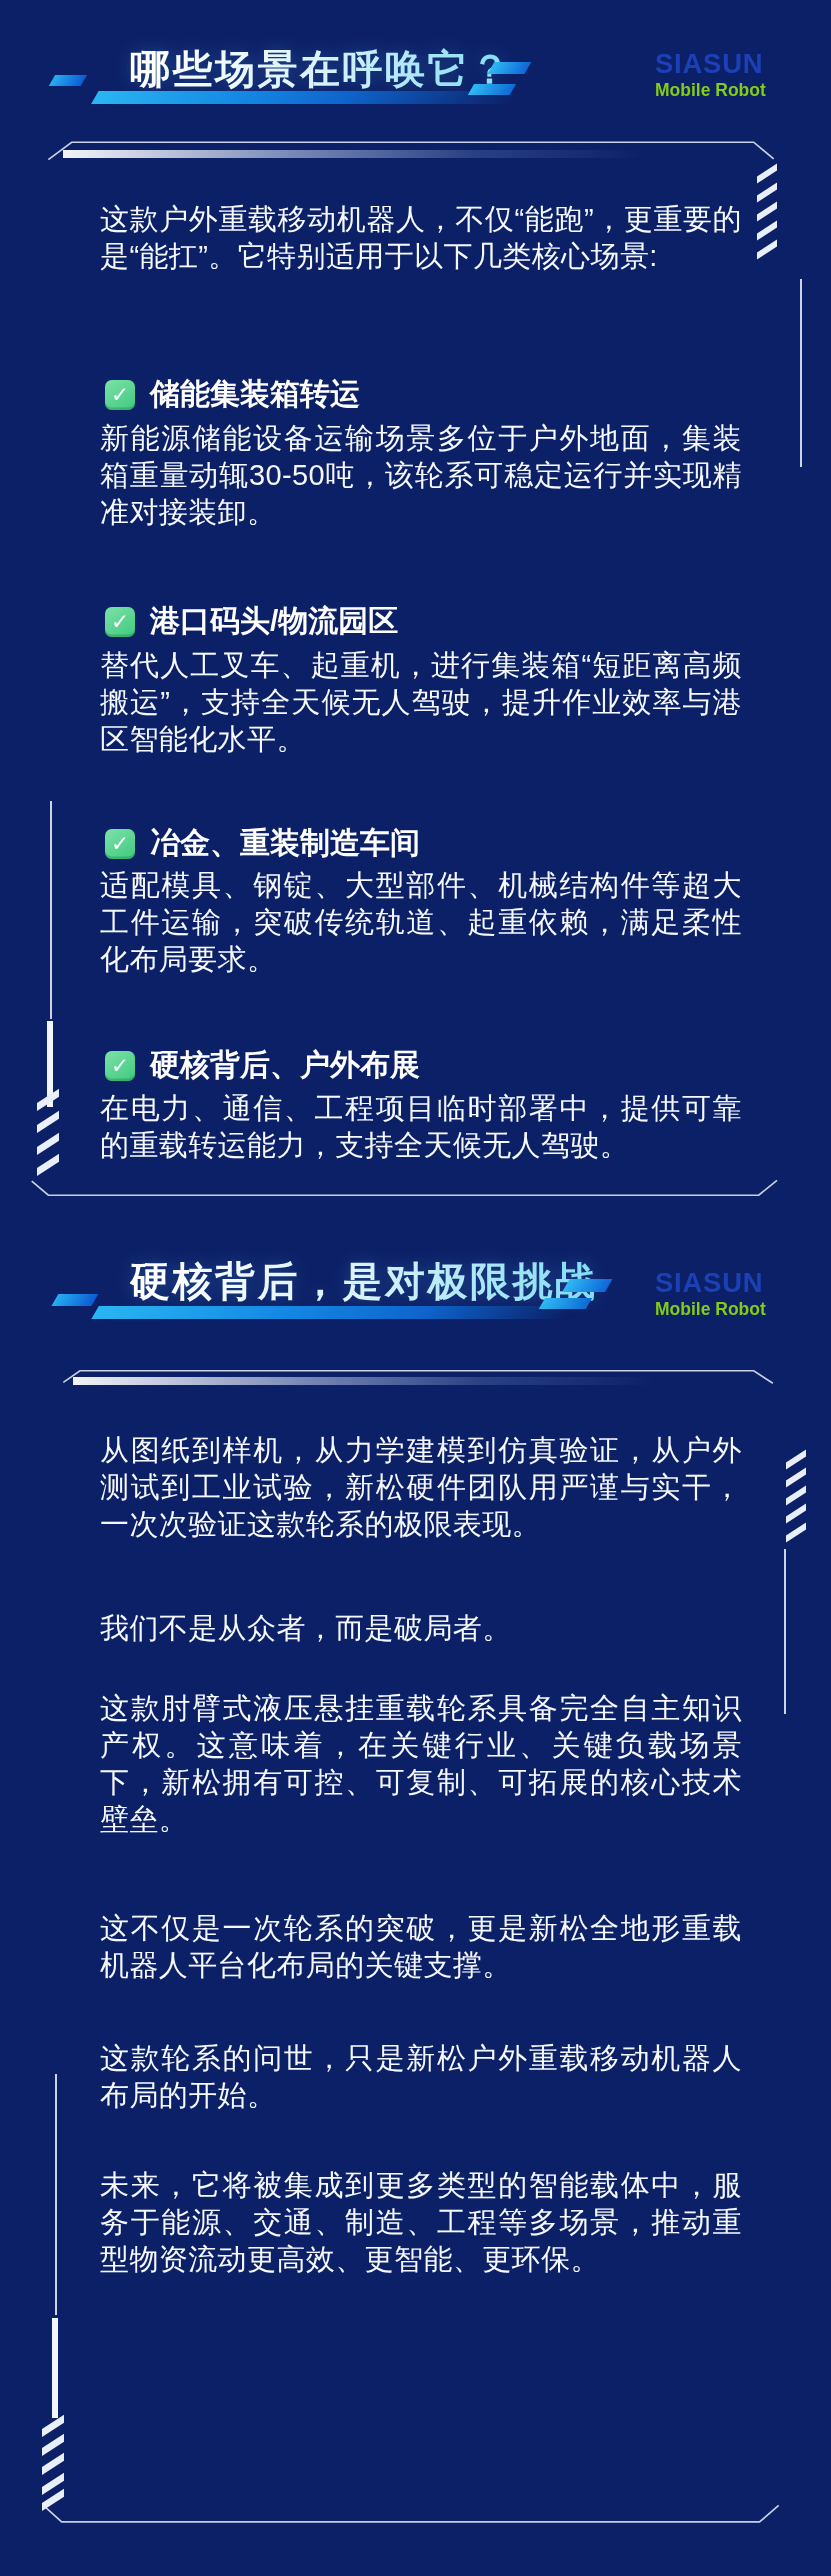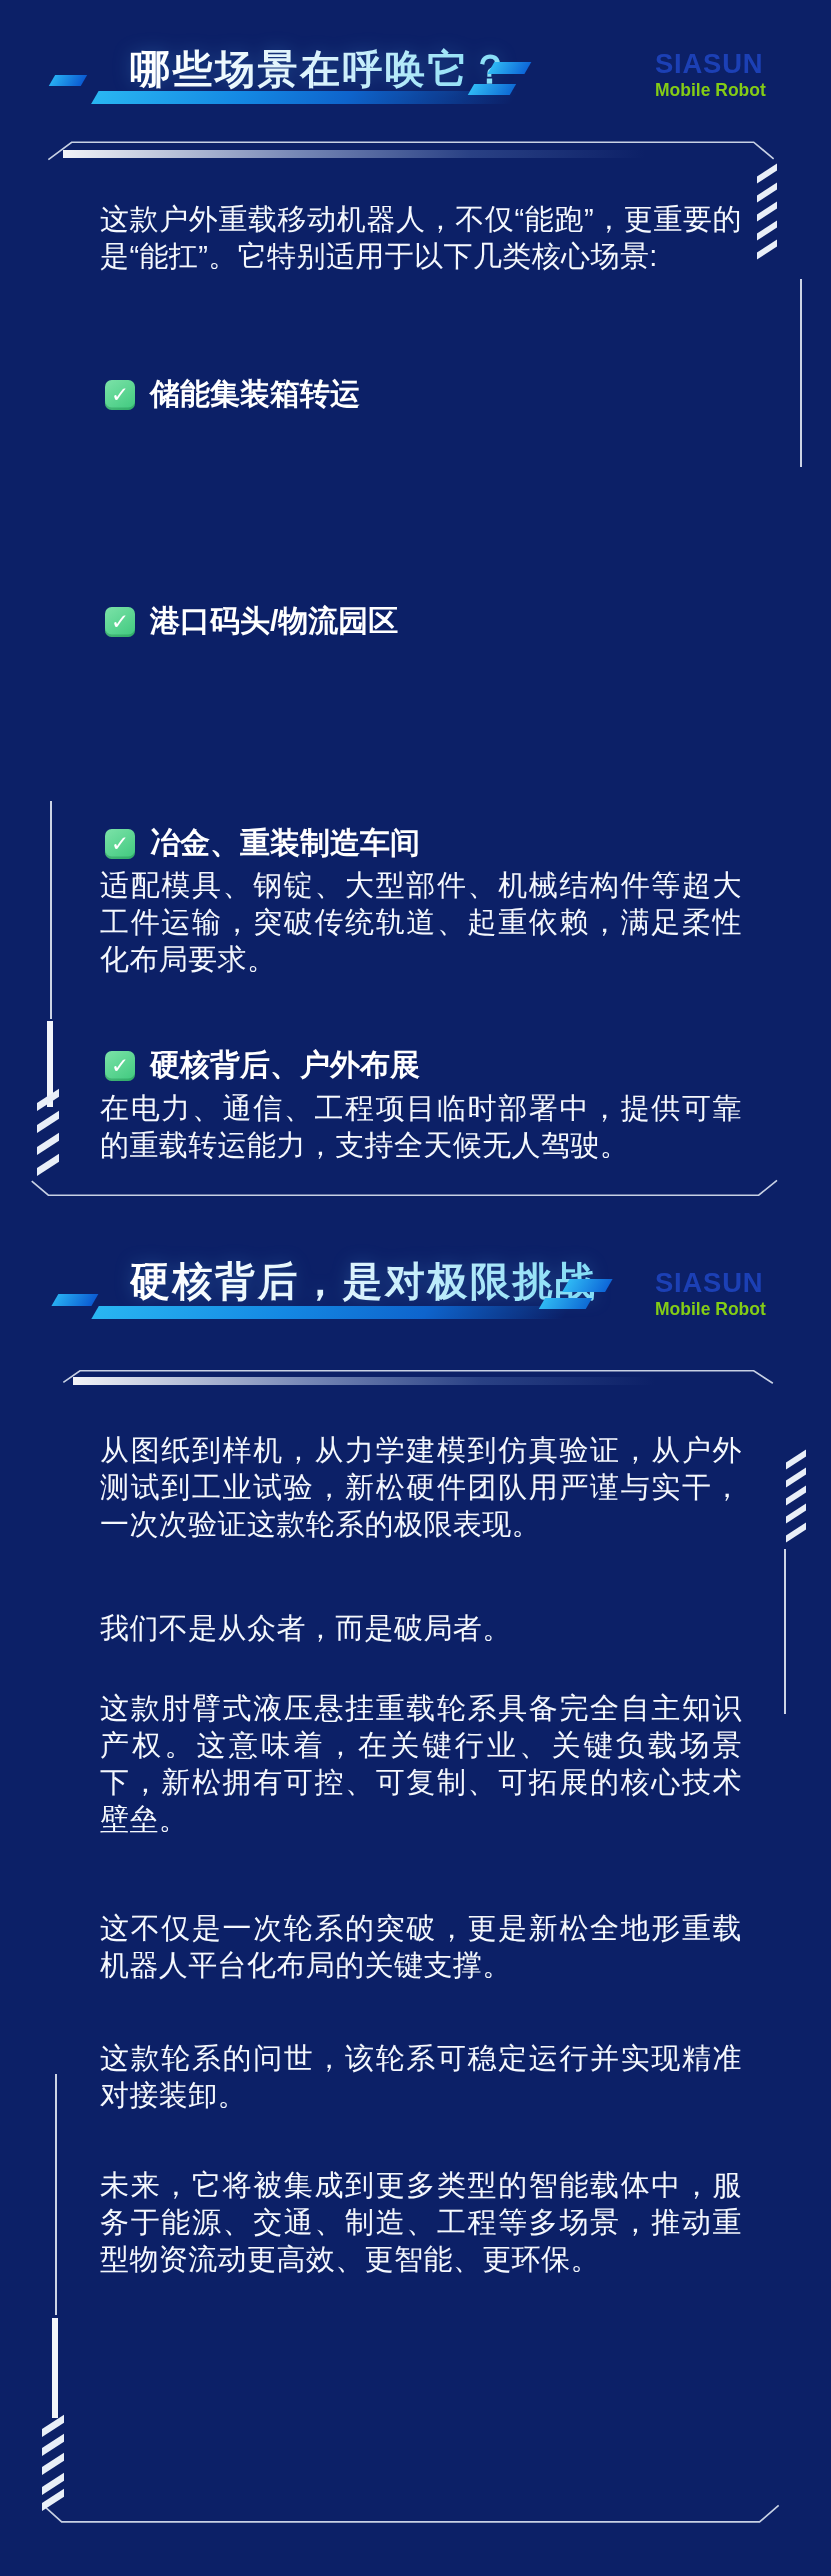--- a/index.html
+++ b/index.html
@@ -83,25 +83,27 @@
   <span class="stripe big" style="left:37px;top:1118px;"></span>
   <span class="stripe big" style="left:37px;top:1140px;"></span>
   <span class="stripe big" style="left:37px;top:1161px;"></span>
 
   <p class="para" style="top:201px;">这款户外重载移动机器人，不仅“能跑”，更重要的是“能扛”。它特别适用于以下几类核心场景:</p>
 
   <div class="item-title" style="top:374px;">
     <span class="check">✓</span>
     <span>储能集装箱转运</span>
   </div>
+  <p class="para" style="top:420px;">新能源储能设备运输场景多位于户外地面，集装箱重量动辄30-50吨，该轮系可稳定运行并实现精准对接装卸。</p>
 
   <div class="item-title" style="top:601px;">
     <span class="check">✓</span>
     <span>港口码头/物流园区</span>
   </div>
+  <p class="para" style="top:647px;">替代人工叉车、起重机，进行集装箱“短距离高频搬运”，支持全天候无人驾驶，提升作业效率与港区智能化水平。</p>
 
   <div class="item-title" style="top:823px;">
     <span class="check">✓</span>
     <span>冶金、重装制造车间</span>
   </div>
   <p class="para" style="top:867px;">适配模具、钢锭、大型部件、机械结构件等超大工件运输，突破传统轨道、起重依赖，满足柔性化布局要求。</p>
 
   <div class="item-title" style="top:1045px;">
     <span class="check">✓</span>
     <span>硬核背后、户外布展</span>
@@ -131,17 +133,17 @@
   <span class="stripe big" style="left:42px;top:2422px;"></span>
   <span class="stripe big" style="left:42px;top:2441px;"></span>
   <span class="stripe big" style="left:42px;top:2460px;"></span>
   <span class="stripe big" style="left:42px;top:2480px;"></span>
   <span class="stripe big" style="left:42px;top:2496px;"></span>
 
   <p class="para" style="top:1432px;">从图纸到样机，从力学建模到仿真验证，从户外测试到工业试验，新松硬件团队用严谨与实干，一次次验证这款轮系的极限表现。</p>
   <p class="para" style="top:1610px;">我们不是从众者，而是破局者。</p>
   <p class="para" style="top:1690px;">这款肘臂式液压悬挂重载轮系具备完全自主知识产权。这意味着，在关键行业、关键负载场景下，新松拥有可控、可复制、可拓展的核心技术壁垒。</p>
   <p class="para" style="top:1910px;">这不仅是一次轮系的突破，更是新松全地形重载机器人平台化布局的关键支撑。</p>
-  <p class="para" style="top:2040px;">这款轮系的问世，该轮系可稳定运行并实现精准对接装卸。</p>
+  <p class="para" style="top:2040px;">这款轮系的问世，只是新松户外重载移动机器人布局的开始。</p>
   <p class="para" style="top:2167px;">未来，它将被集成到更多类型的智能载体中，服务于能源、交通、制造、工程等多场景，推动重型物资流动更高效、更智能、更环保。</p>
 
 </div>
 
 
 </body></html>

